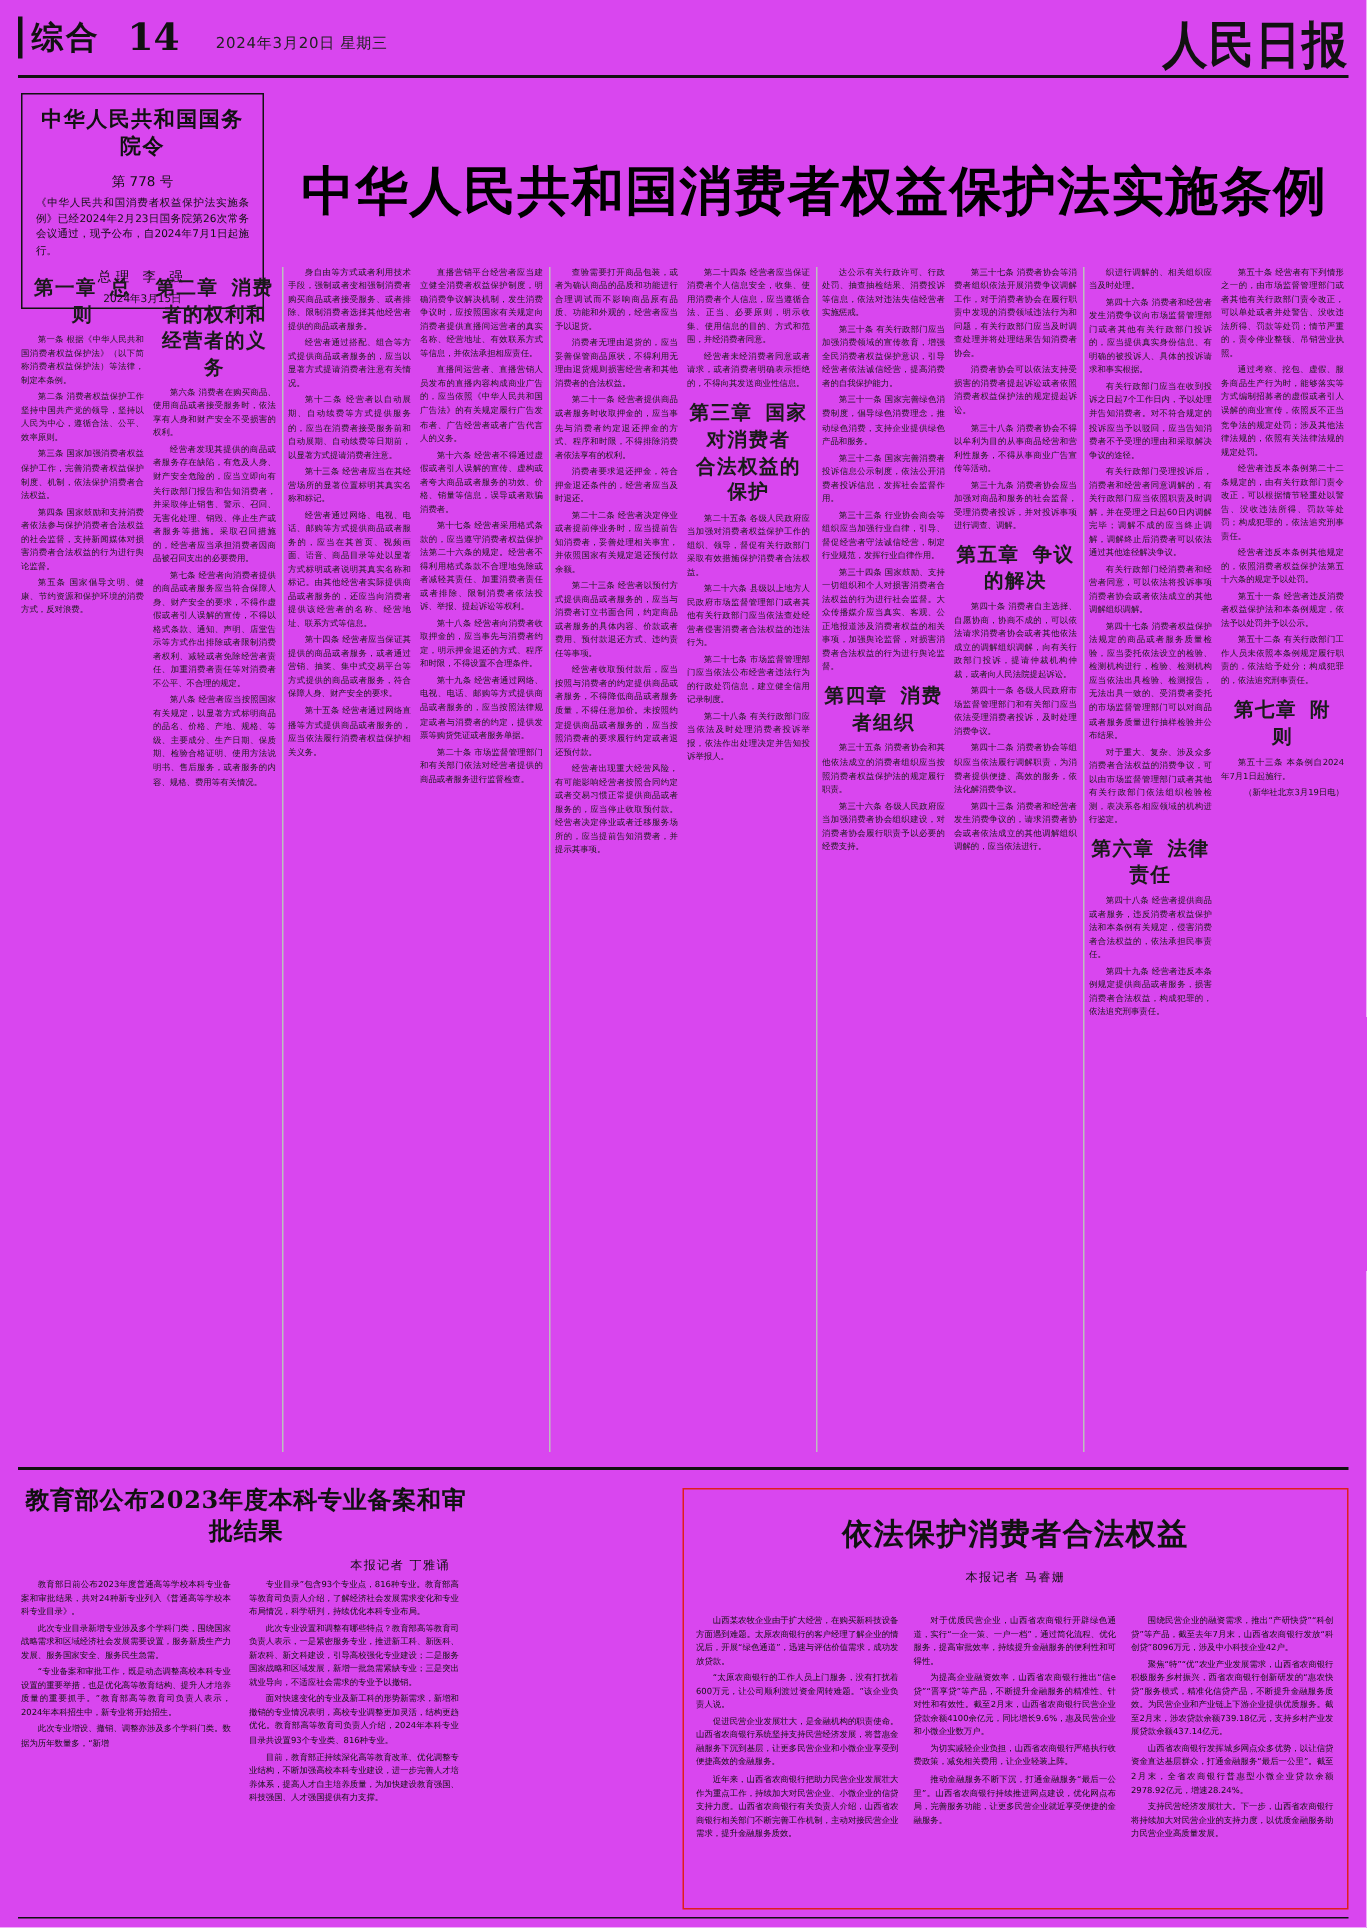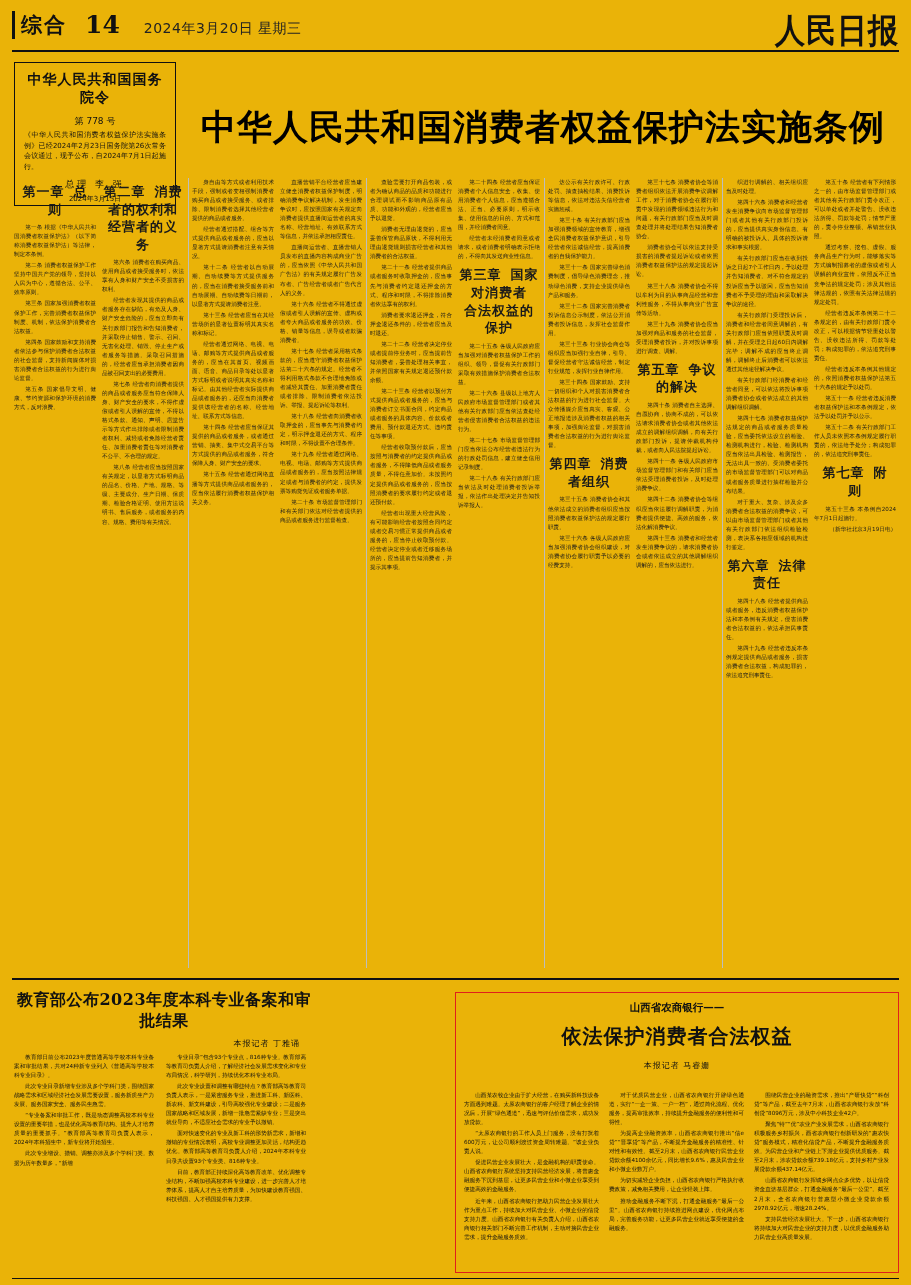--- a/index.html
+++ b/index.html
@@ -1,25 +1,25 @@
 <!DOCTYPE html>
 <html><head>
 <meta charset="utf-8">
 <style>
   html,body{margin:0;padding:0;background:#ffffff;}
   body{width:911px;height:1285px;font-family:"DejaVu Sans","Liberation Sans",sans-serif;color:#111;}
-  .page{position:relative;width:911px;height:1285px;overflow:hidden;background:#eab308;}
+  .page{position:relative;width:911px;height:1285px;overflow:hidden;background:#d946ef;}
 
   
   .masthead{position:absolute;left:12px;top:10px;width:887px;height:38px;}
   .mh-left{position:absolute;left:0;top:0;display:flex;align-items:center;gap:10px;}
   .mh-box{border-left:3px solid #111;padding-left:6px;}
   .mh-zh{font-family:"DejaVu Serif","Liberation Serif",serif;font-size:21px;font-weight:bold;letter-spacing:2px;}
   .mh-num{font-family:"DejaVu Serif","Liberation Serif",serif;font-size:25px;font-weight:bold;margin-left:8px;}
-  .mh-date{font-size:14px;color:#222;margin-left:14px;position:relative;top:4px;letter-spacing:.5px;text-align:right;}
+  .mh-date{font-size:10px;color:#222;margin-left:14px;position:relative;top:4px;letter-spacing:.5px;text-align:right;}
   .mh-logo{position:absolute;right:0;top:-2px;font-family:"DejaVu Serif","Liberation Serif",serif;
     font-size:30px;font-weight:bold;letter-spacing:1px;color:#111;
     transform:scaleY(1.12);transform-origin:right top;}
   .rule-top{position:absolute;left:12px;top:50px;width:887px;height:0;border-top:2px solid #111;}
 
   
   .headline{position:absolute;left:190px;top:104px;width:706px;text-align:center;
     font-family:"DejaVu Serif","Liberation Serif",serif;font-weight:bold;font-size:35px;
     letter-spacing:1px;color:#000;}
 
@@ -213,21 +213,20 @@
           <p>专业目录”包含93个专业点，816种专业。教育部高等教育司负责人介绍，了解经济社会发展需求变化和专业布局情况，科学研判，持续优化本科专业布局。</p>
           <p>此次专业设置和调整有哪些特点？教育部高等教育司负责人表示，一是紧密服务专业，推进新工科、新医科、新农科、新文科建设，引导高校强化专业建设；二是服务国家战略和区域发展，新增一批急需紧缺专业；三是突出就业导向，不适应社会需求的专业予以撤销。</p>
           <p>面对快速变化的专业及新工科的形势新需求，新增和撤销的专业情况表明，高校专业调整更加灵活，结构更趋优化。教育部高等教育司负责人介绍，2024年本科专业目录共设置93个专业类、816种专业。</p>
           <p>目前，教育部正持续深化高等教育改革、优化调整专业结构，不断加强高校本科专业建设，进一步完善人才培养体系，提高人才自主培养质量，为加快建设教育强国、科技强国、人才强国提供有力支撑。</p>
         </div>
       </div>
   </div>
 
   <div class="br" id="br-box" style="border-color: rgb(224, 32, 27);">
     <div class="br-inner">
-      <div class="kicker">山西省农商银行——</div>
       <div class="title">依法保护消费者合法权益</div>
       <div class="byline">本报记者  马睿姗</div>
       <div class="brcols" id="brcols">
           <div class="brcol" style="left: 0px;">
             <p>山西某农牧企业由于扩大经营，在购买新科技设备方面遇到难题。太原农商银行的客户经理了解企业的情况后，开展“绿色通道”，迅速与评估价值需求，成功发放贷款。</p>
             <p>“太原农商银行的工作人员上门服务，没有打扰着600万元，让公司顺利渡过资金周转难题。”该企业负责人说。</p>
             <p>促进民营企业发展壮大，是金融机构的职责使命。山西省农商银行系统坚持支持民营经济发展，将普惠金融服务下沉到基层，让更多民营企业和小微企业享受到便捷高效的金融服务。</p>
             <p>近年来，山西省农商银行把助力民营企业发展壮大作为重点工作，持续加大对民营企业、小微企业的信贷支持力度。山西省农商银行有关负责人介绍，山西省农商银行相关部门不断完善工作机制，主动对接民营企业需求，提升金融服务质效。</p>
           </div>
           <div class="brcol" style="left: 145px;">

